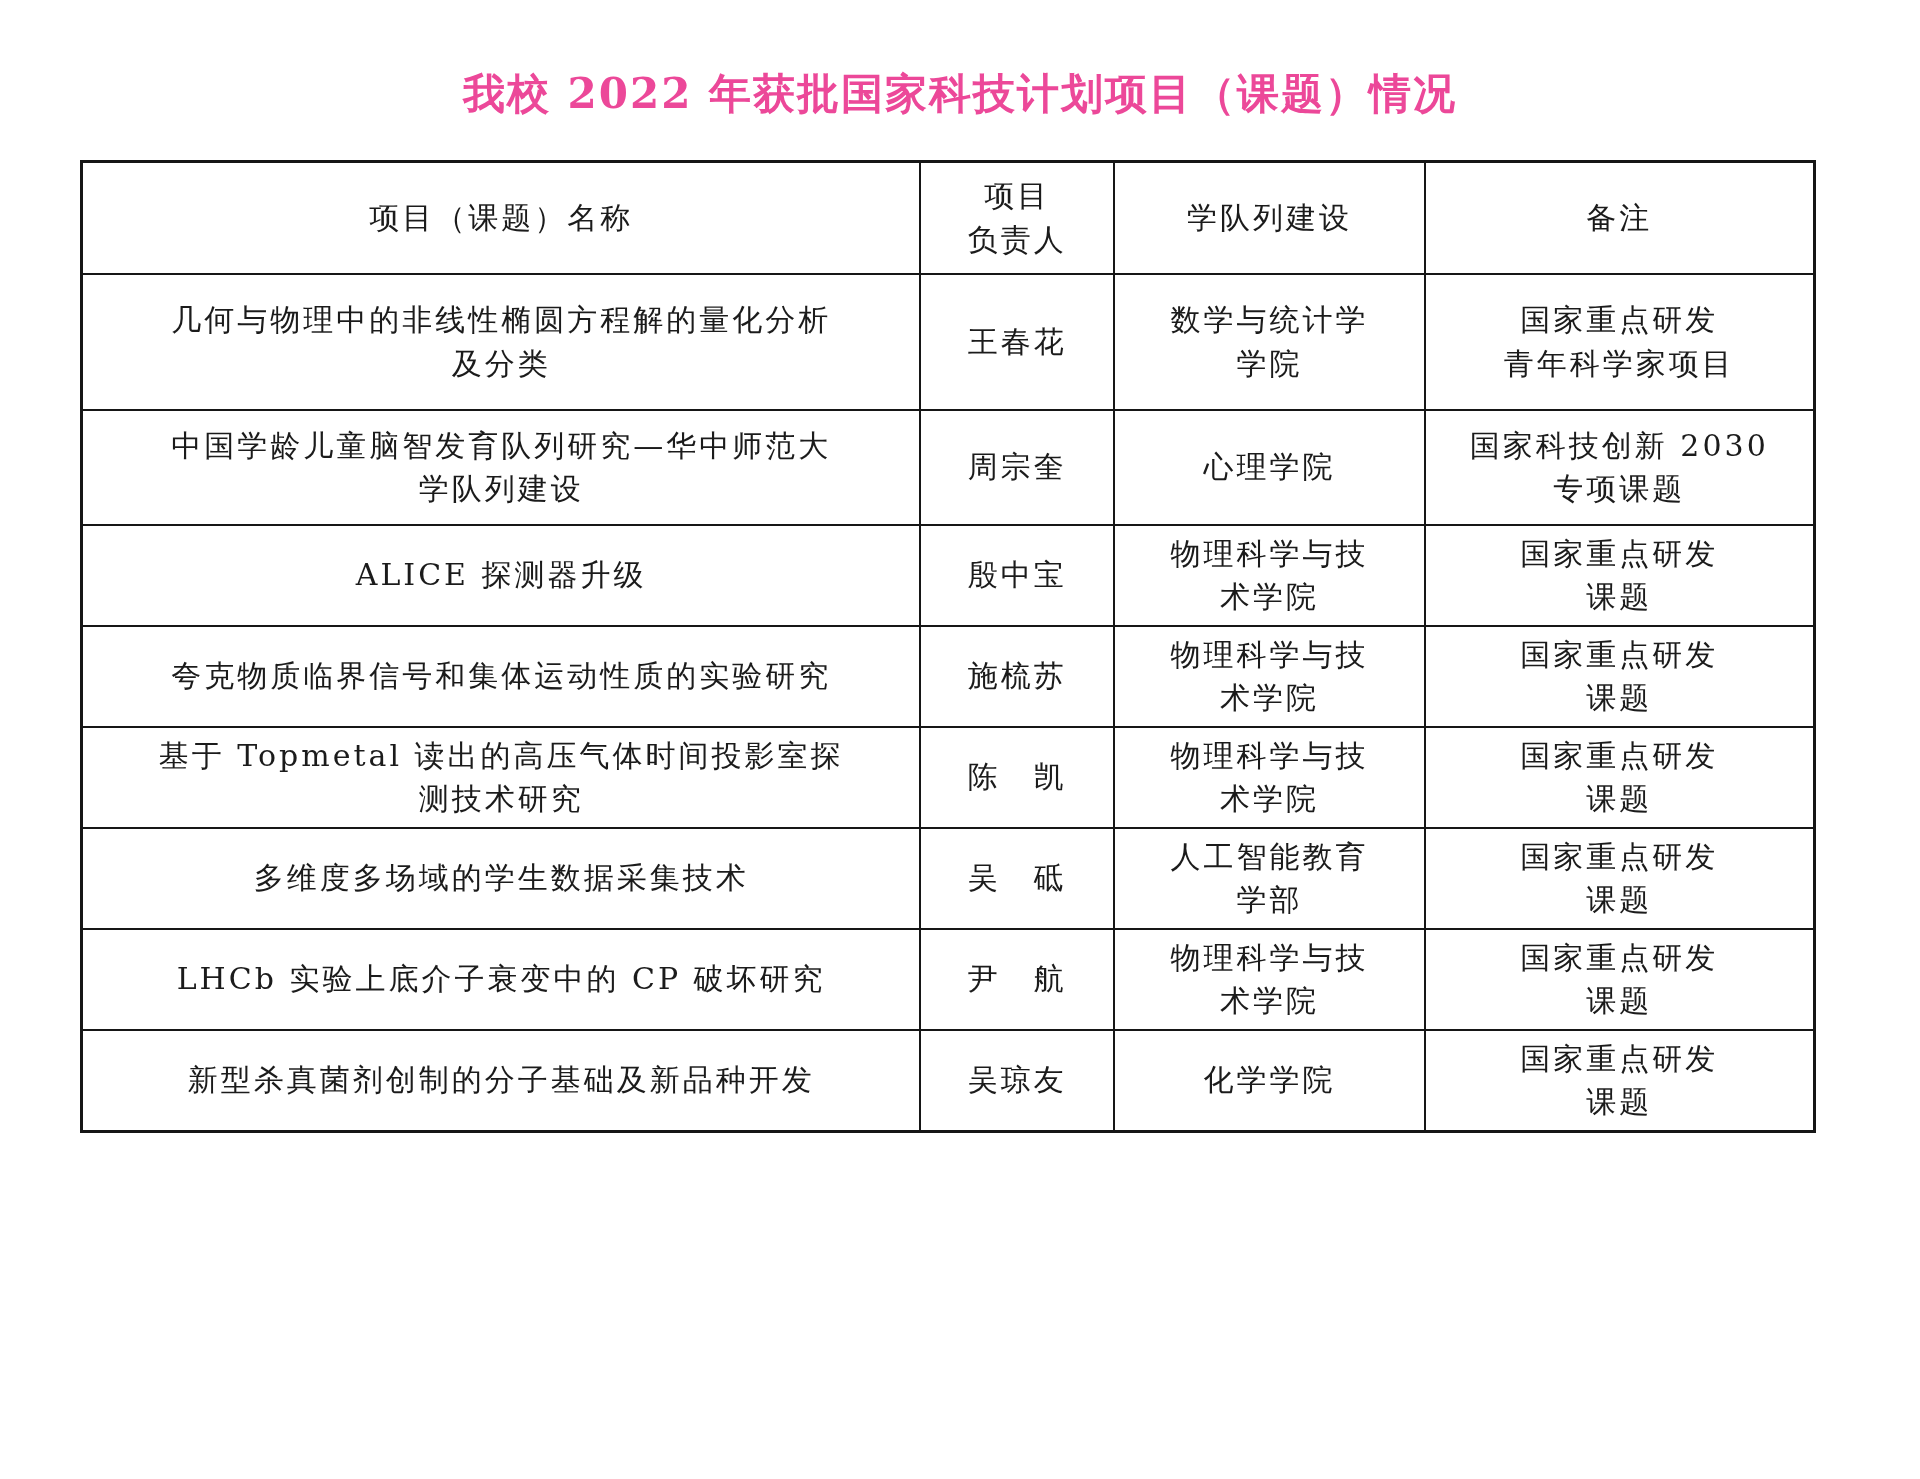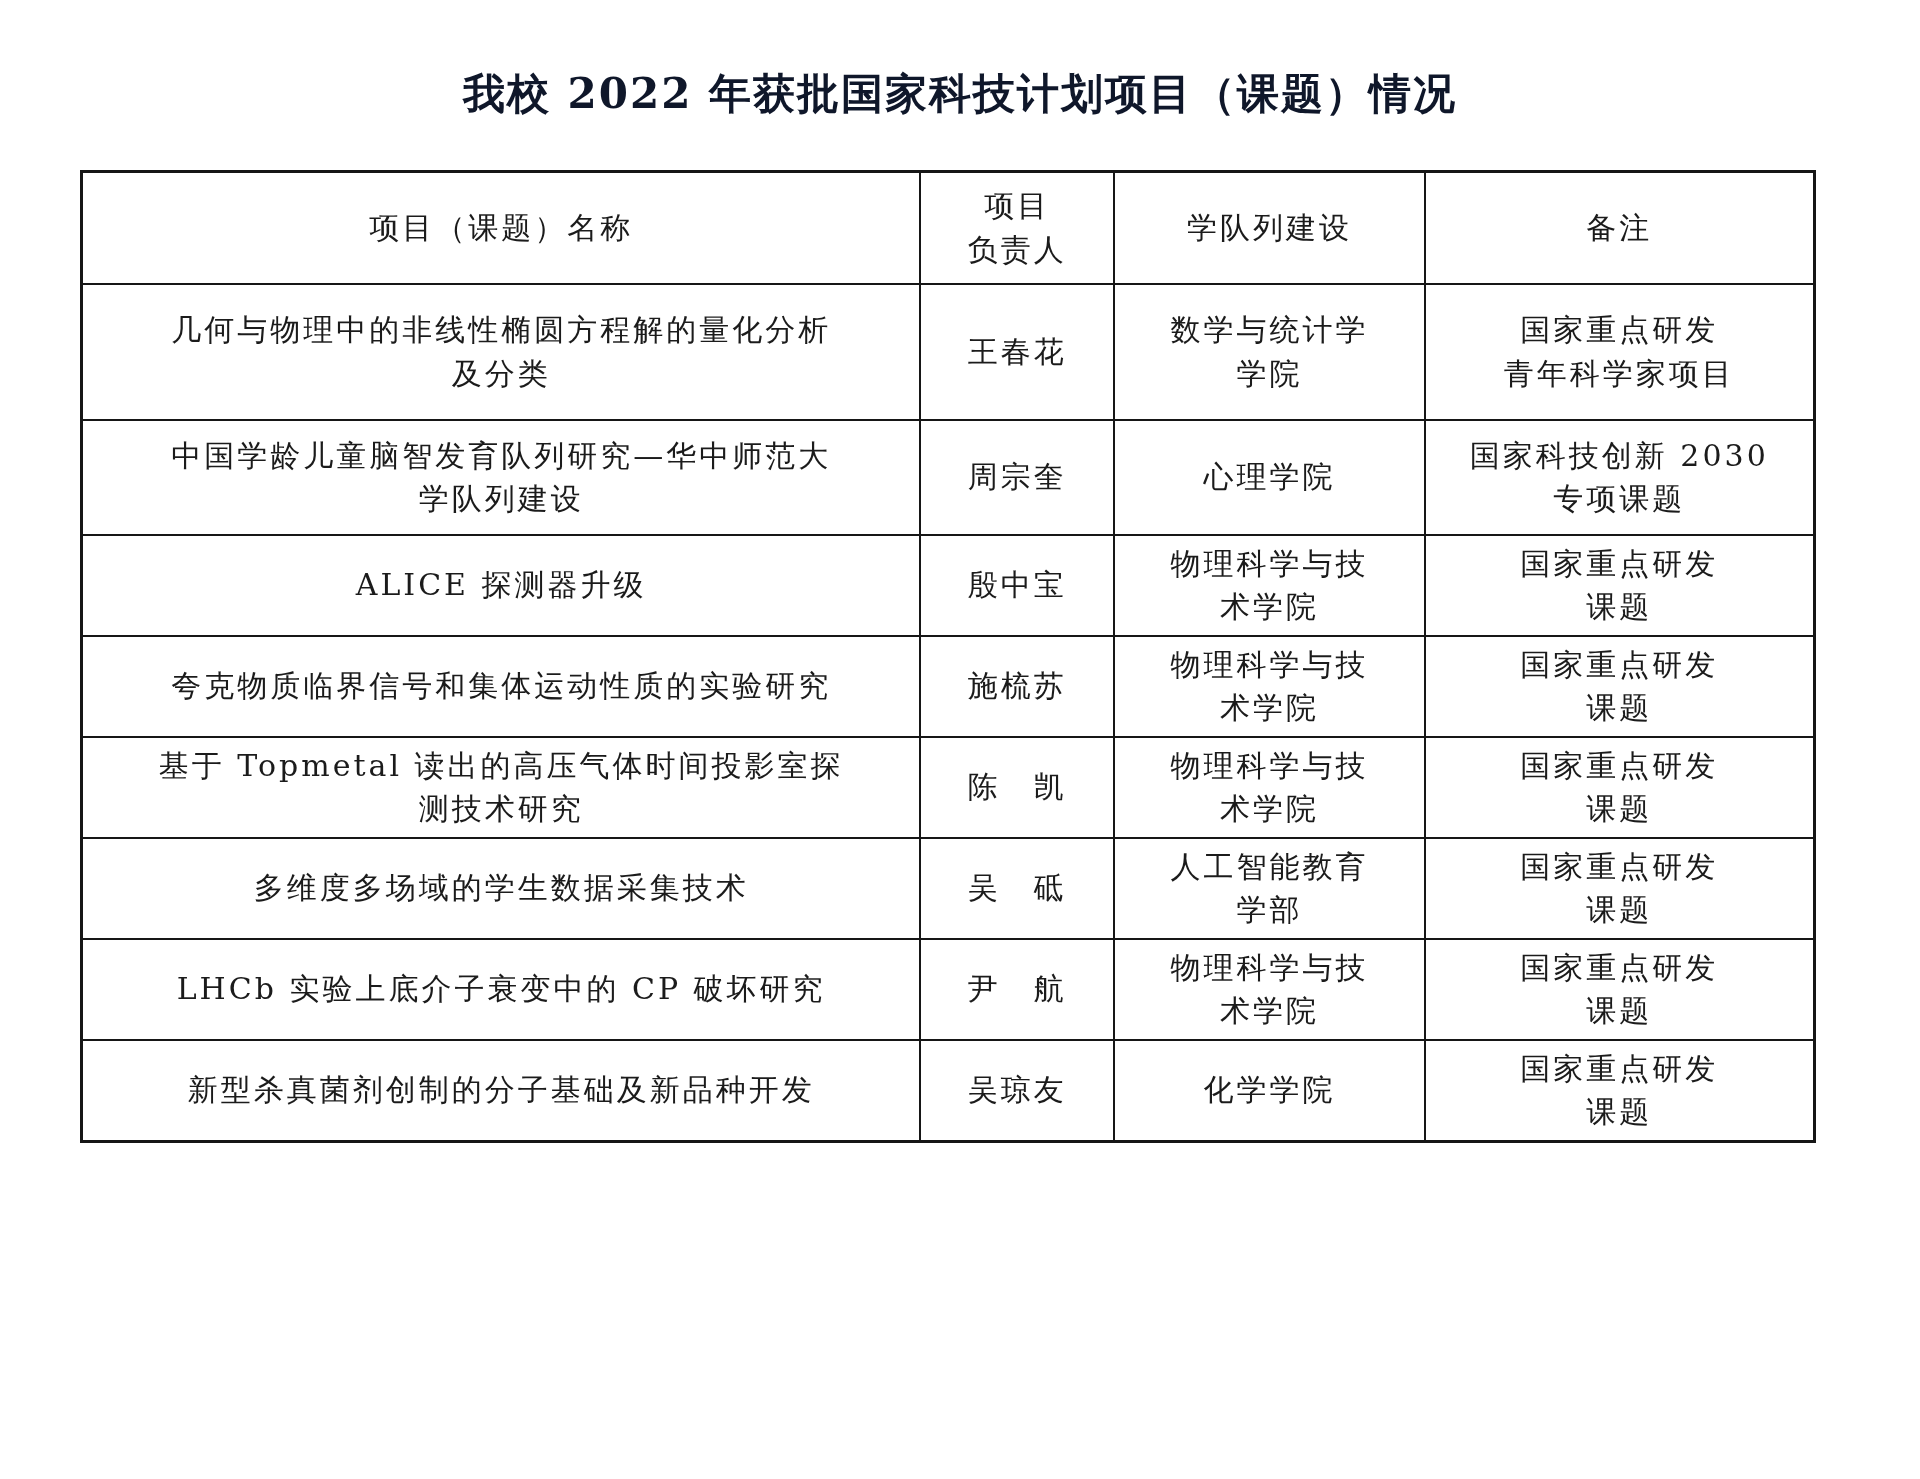--- a/index.html
+++ b/index.html
@@ -7,25 +7,25 @@
     width:1920px;height:1479px;background:#ffffff;position:relative;
     font-family:"DejaVu Serif","Liberation Serif",serif;color:#1b1b1b;
     overflow:hidden;
   }
   .doc-title{
     text-align:center;
     padding-top:66px;
     font-size:42px;
     font-weight:700;
     letter-spacing:2px;
-    color:#0f172a;
+    color:#ec4899;
   }
   .table-wrap{
     position:absolute;
-    left:80px; top:170px; width:1736px;border-radius:10px;
+    left:80px; top:160px; width:1736px;border-radius:10px;
   }
   table.projects{
     border-collapse:collapse;
     width:100%;
     table-layout:fixed;
     border:3px solid #161616;
   }
   table.projects col.c-name{width:48.4%;}
   table.projects col.c-leader{width:11.2%;}
   table.projects col.c-unit{width:17.9%;}

